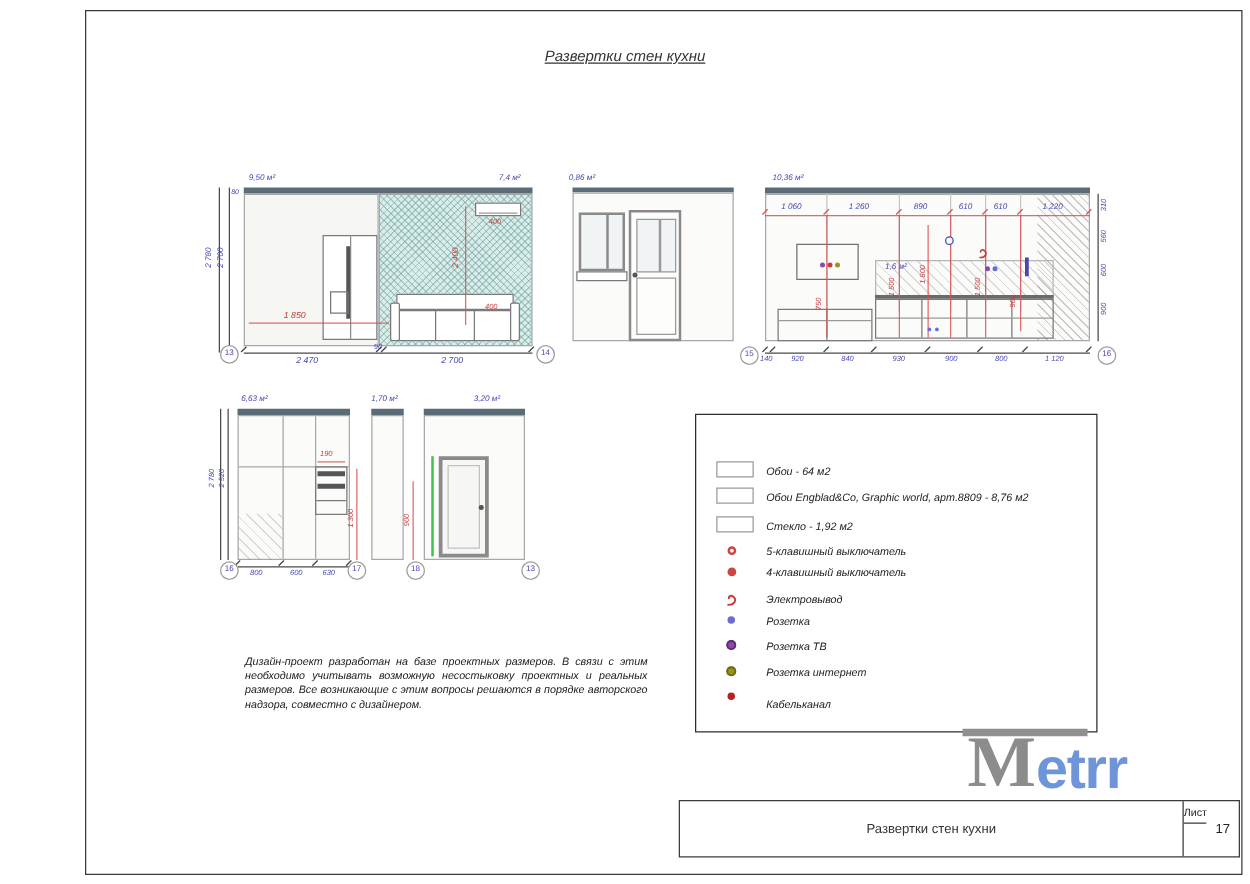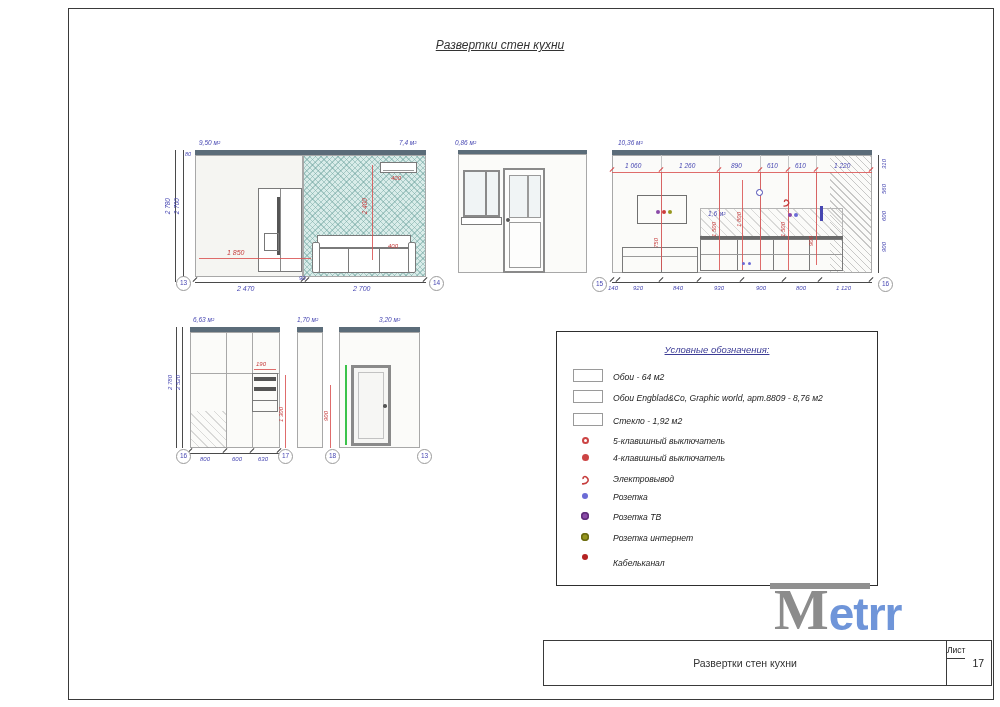--- a/index.html
+++ b/index.html
@@ -284,24 +284,24 @@
   <div class="wall" style="left:2px;top:7px;width:81px;height:116px;"></div>
   <div class="abs" style="left:8px;top:40px;width:2px;height:80px;background:#3bc34a;"></div>
   <div class="abs" style="left:14px;top:40px;width:40px;height:81px;border:3px solid #8a8a8a;box-sizing:border-box;background:#f6f6f4;">
     <div class="abs" style="left:4px;top:4px;right:4px;bottom:4px;border:1px solid #c2c2c2;"></div>
     <div class="dot" style="left:29px;top:36px;width:3.5px;height:3.5px;background:#555;"></div>
   </div>
   <div class="marker" style="left:80px;top:124px;">13</div>
 </div>
 
 <div class="notes" style="left:196px;top:524px;">
+  <p>Дизайн-проект разработан на базе проектных размеров. В связи с этим необходимо учитывать возможную несостыковку проектных и реальных размеров. Все возникающие с этим вопросы решаются в порядке авторского надзора, совместно с дизайнером.</p>
 </div>
 
 <div class="legend" style="left:556px;top:331px;width:320px;height:253px;">
-  <div class="legend-title" style="top:12px;">Условные обозначения:</div>
   <div class="swatch" style="top:37px;"></div>
   <div class="lgd-label" style="top:40px;">Обои  - 64 м2</div>
   <div class="swatch teal" style="top:58px;"></div>
   <div class="lgd-label" style="top:61px;">Обои Engblad&amp;Co, Graphic world, арт.8809  - 8,76 м2</div>
   <div class="swatch hatch" style="top:81px;"></div>
   <div class="lgd-label" style="top:84px;">Стекло  - 1,92 м2</div>
 
   <span class="sym sym-ring" style="left:25px;top:105px;"></span>
   <div class="lgd-label" style="top:104px;">5-клавишный выключатель</div>
   <span class="sym sym-red" style="left:25px;top:122px;"></span>

